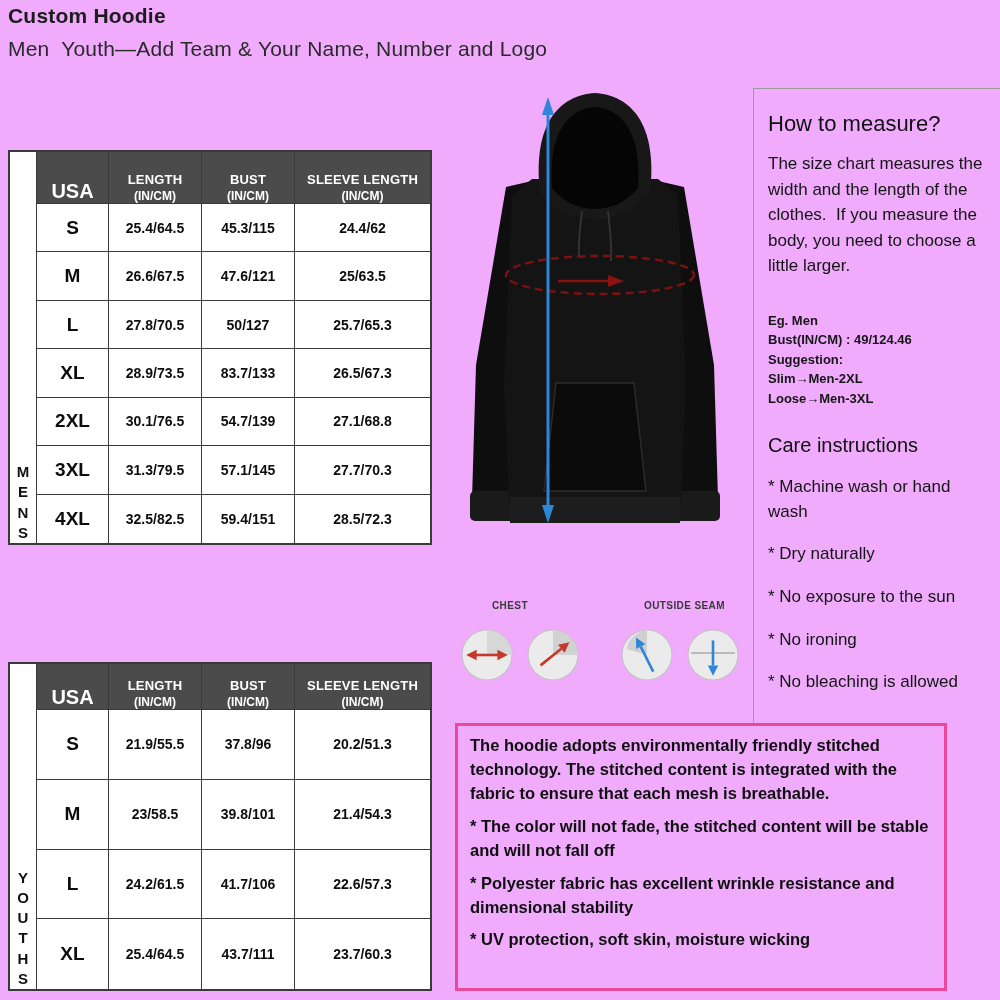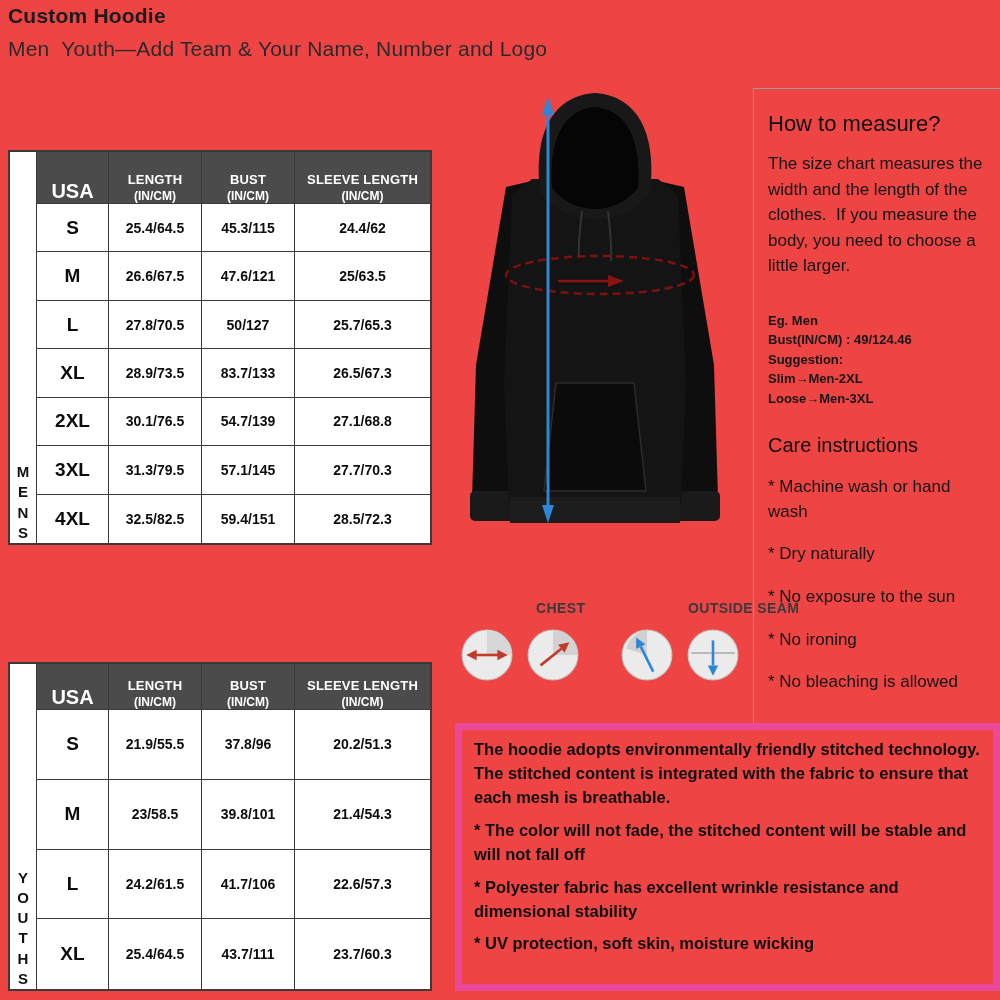--- a/index.html
+++ b/index.html
@@ -1,17 +1,17 @@
 <!DOCTYPE html>
 <html><head>
 <meta charset="utf-8">
 <style>
   html,body { margin:0; padding:0; background:#fff; }
   body { font-family:"Liberation Sans","DejaVu Sans",sans-serif; }
-  .page { position:relative; width:1000px; height:1000px; background:#ef4444; overflow:hidden; color:#111; }
+  .page { position:relative; width:1000px; height:1000px; background:#f0abfc; overflow:hidden; color:#111; }
   .pre { white-space:pre-wrap; }
 
   
   .page-title { position:absolute; left:8px; top:4px; font-size:21px; font-weight:bold; color:#1c1c1c; letter-spacing:.2px; }
   .page-subtitle { position:absolute; left:8px; top:37px; font-size:21px; color:#2a2a2a; letter-spacing:.2px; }
 
   
   .size-table { position:absolute; display:flex; border:2px solid #3a3a3a; background:#fff; box-sizing:border-box; }
   #mens-table { left:8px; top:150px; width:424px; height:395px; }
   #youths-table { left:8px; top:662px; width:424px; height:329px; }
@@ -29,38 +29,38 @@
   .td { display:flex; align-items:center; justify-content:center; font-weight:bold; border-right:1px solid #3a3a3a; border-bottom:1px solid #3a3a3a; box-sizing:border-box; background:#fff; color:#0d0d0d; }
   .trow:last-child .td { border-bottom:none; }
   .col-size { width:72px; } .col-length { width:93px; } .col-bust { width:93px; } .col-sleeve { flex:1; border-right:none; }
   .td.col-size { font-size:19px; }
   .td.col-length,.td.col-bust,.td.col-sleeve { font-size:14px; }
 
   
   .hoodie-wrap { position:absolute; left:440px; top:82px; width:312px; height:512px; }
 
   
-  .diagram-label { position:absolute; top:600px; font-size:14px; font-weight:bold; color:#3a3a3a; letter-spacing:.4px;margin-left:44px; }
+  .diagram-label { position:absolute; top:600px; font-size:10px; font-weight:bold; color:#3a3a3a; letter-spacing:.4px; }
   #chest-label { left:492px; }
   #seam-label { left:644px; }
   .swatch { position:absolute; width:54px; height:54px; top:628px; }
   #icon-chest-width { left:460px; } #icon-chest-fold { left:526px; }
   #icon-seam-up { left:620px; } #icon-seam-down { left:686px; }
 
   
   .measure-panel { position:absolute; left:753px; top:88px; width:247px; height:635px; border-top:1px solid #9c9c9c; border-left:1px solid #9c9c9c; box-sizing:border-box; padding:10px 8px 0 14px; }
   .mp-title { font-size:22px; color:#101010; margin-top:12px; }
   .mp-body { font-size:17px; line-height:1.5; margin-top:14px; color:#141414; }
   .mp-example { margin-top:32px; font-weight:bold; font-size:13px; line-height:1.5; color:#161616; }
   .mp-care-title { font-size:20px; margin-top:26px; color:#101010; }
   .mp-care { font-size:17px; line-height:1.45; margin-top:8px; color:#141414; }
   .mp-care div { margin-top:18px; }
 
   
-  .desc-box { position:absolute; left:455px; top:723px; width:545px; height:268px; border:7px solid #ec4899; box-sizing:border-box; padding:8px 12px; font-size:16.5px; font-weight:600; line-height:1.45; color:#0f0f0f; }
+  .desc-box { position:absolute; left:455px; top:723px; width:492px; height:268px; border:3px solid #ec4899; box-sizing:border-box; padding:8px 12px; font-size:16.5px; font-weight:600; line-height:1.45; color:#0f0f0f; }
   .desc-box .bullet { margin-top:9px; }
 </style>
 </head>
 <body>
 
 <div class="page">
 
   <div class="page-title pre">Custom Hoodie</div>
   <div class="page-subtitle pre">Men  Youth—Add Team &amp; Your Name, Number and Logo</div>
 

